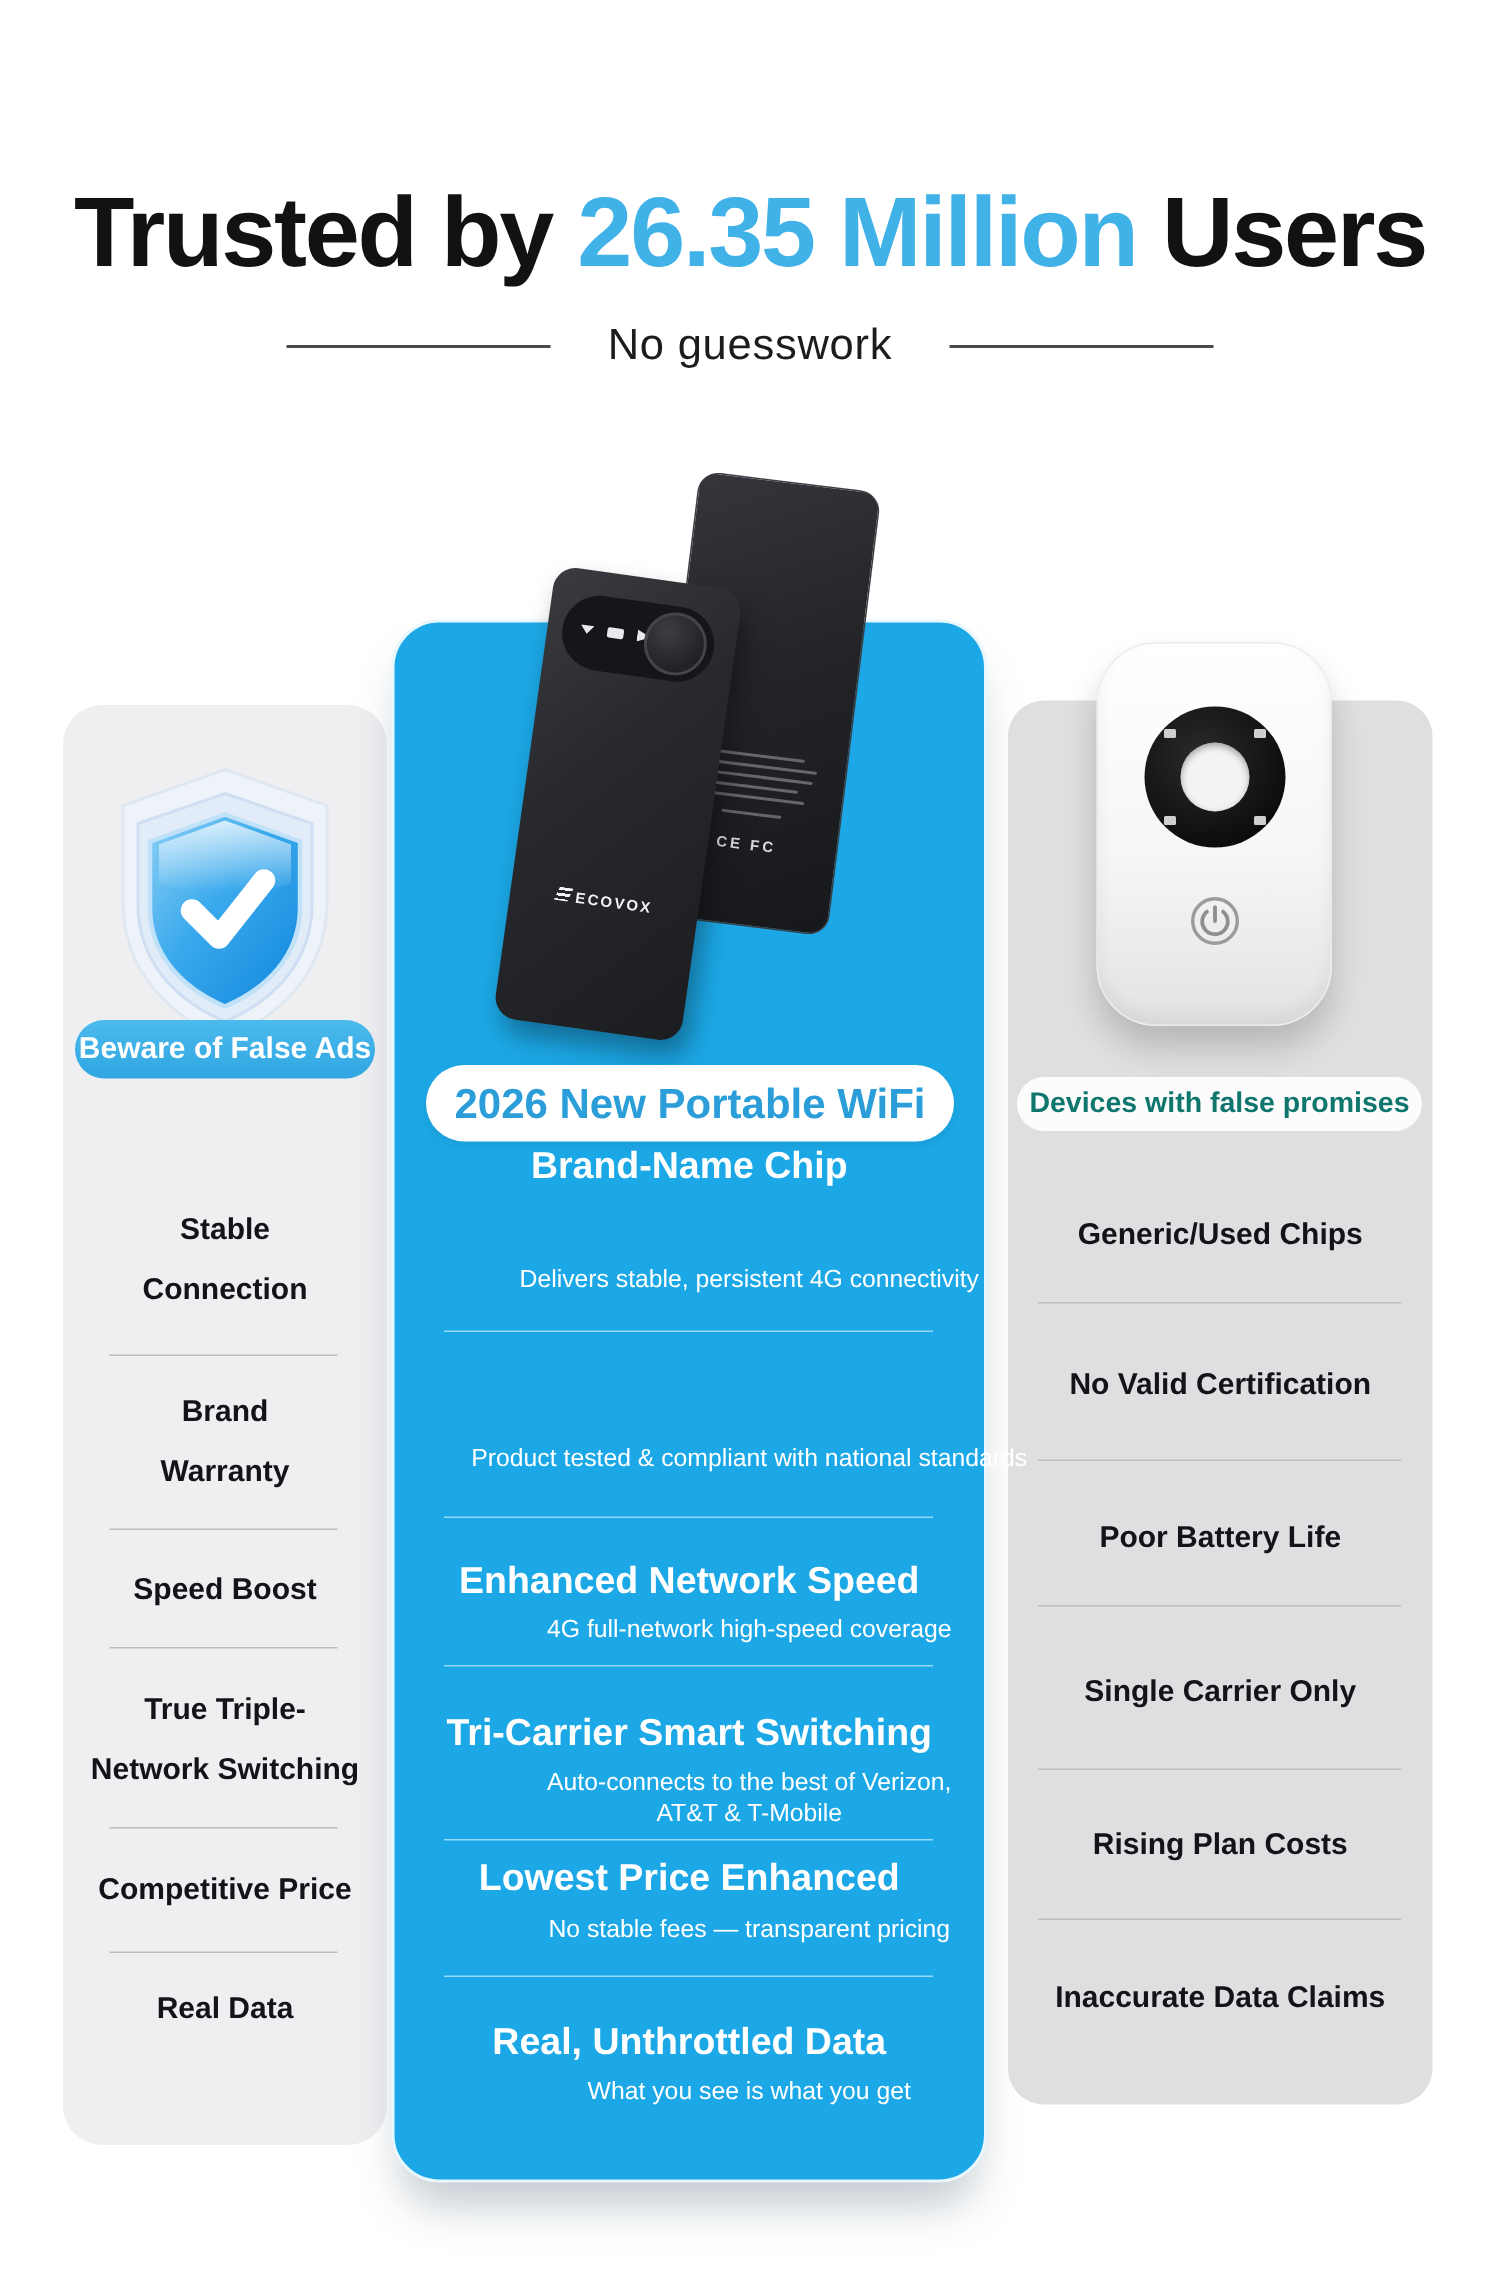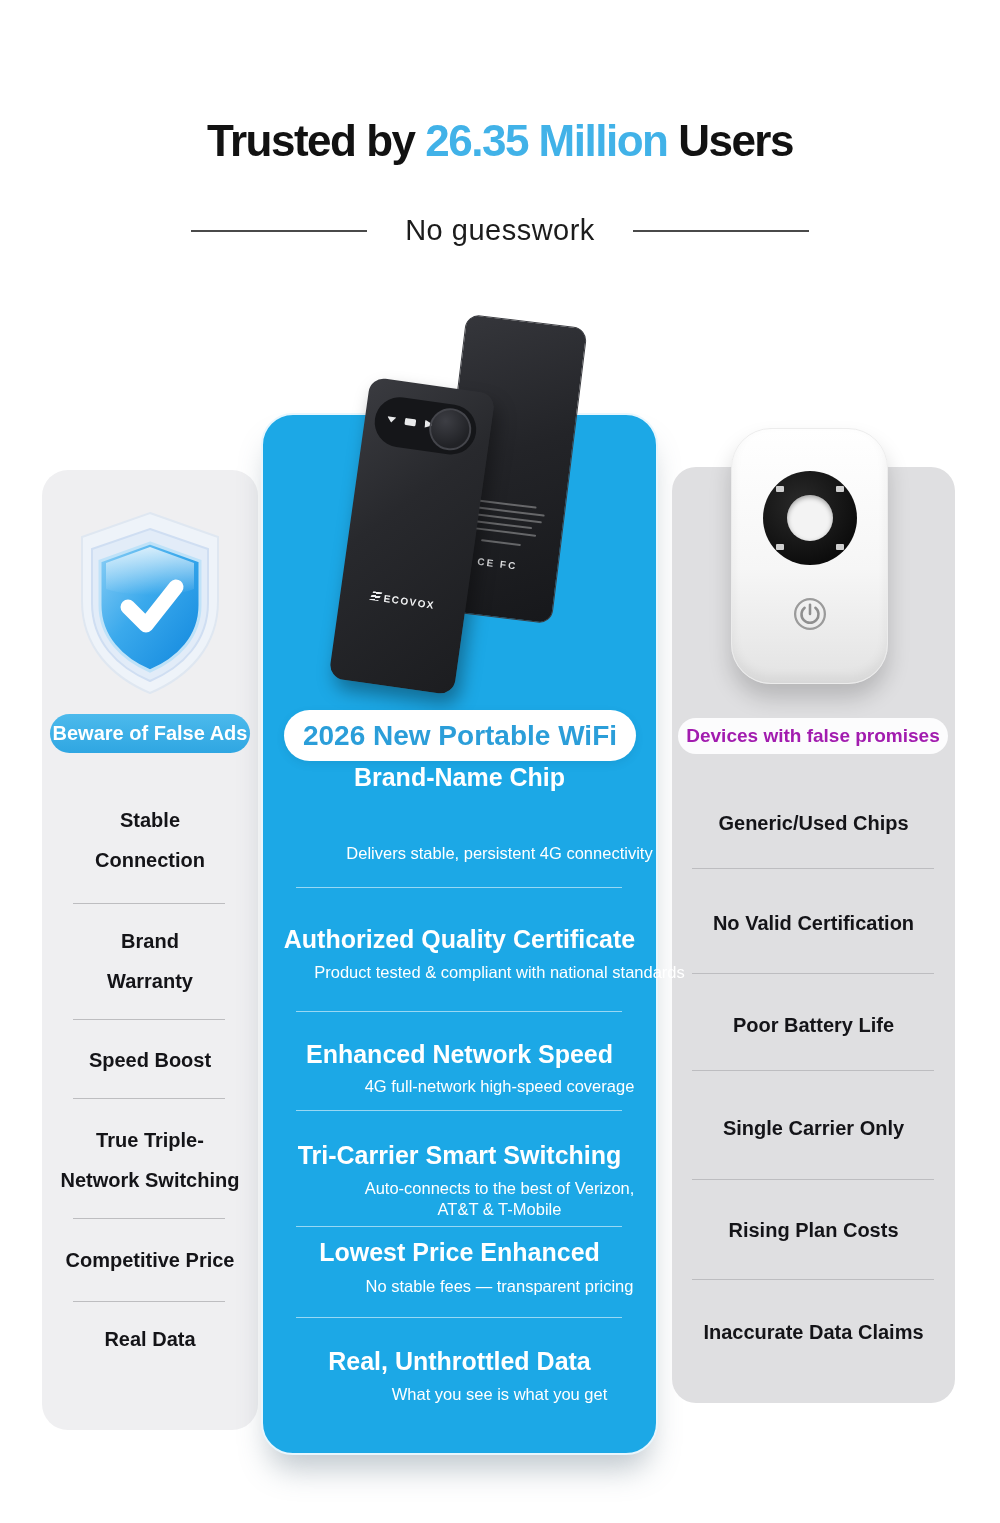--- a/index.html
+++ b/index.html
@@ -2,45 +2,45 @@
 <html><head>
 <meta charset="utf-8">
 <style>
   * { margin:0; padding:0; box-sizing:border-box; }
   html,body { background:#ffffff; }
   body { font-family:"Liberation Sans","DejaVu Sans",sans-serif; }
   .page { position:relative; width:1000px; height:1523px; background:#ffffff; overflow:hidden; margin:0 auto; }
 
   
   .title { position:absolute; top:116px; left:0; width:1000px; text-align:center;
-           font-size:44px; font-weight:800; letter-spacing:-1.5px; color:#121212; white-space:nowrap; }
+           font-size:66px; font-weight:800; letter-spacing:-1.5px; color:#121212; white-space:nowrap; }
   .title .hl { color:#41b2e8; }
   .subtitle-row { position:absolute; top:214px; left:0; width:1000px; display:flex;
                   align-items:center; justify-content:center; gap:38px; }
   .subtitle-row .rule { width:176px; height:2px; background:#4a4a4a; }
   .subtitle { font-size:29px; font-weight:500; color:#1c1c1c; letter-spacing:0.5px; }
 
   
   .card { position:absolute; }
   .card-left  { left:42px;  top:470px; width:216px; height:960px; background:#efeff1; border-radius:26px; }
   .card-right { left:672px; top:467px; width:283px; height:936px; background:#dfdfe1; border-radius:24px; }
   .card-center{ left:261px; top:413px; width:397px; height:1042px; background:#1ca8e6;
                 border-radius:32px; border:2px solid #e8f6fd;
                 box-shadow:0 22px 30px -8px rgba(90,110,125,0.38); }
 
   
   .badge { position:absolute; display:flex; align-items:center; justify-content:center; white-space:nowrap; }
-  .badge-left { left:50px; top:714px; width:200px; height:39px; border-radius:20px;
+  .badge-left { left:50px; top:680px; width:200px; height:39px; border-radius:20px;
                 background:linear-gradient(180deg,#4cbaec,#2fa6e2); color:#ffffff;
                 font-size:20px; font-weight:700; }
   .badge-center { left:284px; top:710px; width:352px; height:51px; border-radius:26px;
                   background:#ffffff; color:#2b9ed9; font-size:28px; font-weight:700;
                   box-shadow:0 3px 8px rgba(0,60,90,0.10); }
   .badge-right { left:678px; top:718px; width:270px; height:36px; border-radius:18px;
-                 background:#fcfcfd; color:#a21caf; font-size:19px; font-weight:600; }
+                 background:#fcfcfd; color:#0f766e; font-size:19px; font-weight:600; }
 
   
   .gray-item { position:absolute; text-align:center; font-weight:600; color:#141418;
                font-size:20px; line-height:40px; white-space:pre-line; }
   .gray-item.l { left:52px;  width:196px; }
   .gray-item.r { left:682px; width:263px; }
   .gray-div { position:absolute; height:1px; background:#bdbdc0; }
   .gray-div.l { left:73px;  width:152px; }
   .gray-div.r { left:692px; width:242px; }
 
@@ -204,21 +204,20 @@
   <div class="gray-item r" style="top:1108px">Single Carrier Only</div>
   <div class="gray-div r" style="top:1179px"></div>
   <div class="gray-item r" style="top:1210px">Rising Plan Costs</div>
   <div class="gray-div r" style="top:1279px"></div>
   <div class="gray-item r" style="top:1312px">Inaccurate Data Claims</div>
 
   <div class="feat-title" style="top:763px">Brand-Name Chip</div>
   <div class="feat-desc" style="top:843px">Delivers stable, persistent 4G connectivity</div>
   <div class="blue-div" style="top:887px"></div>
 
-  <div class="feat-title" style="top:925px">Authorized Quality Certificate</div>
   <div class="feat-desc" style="top:962px">Product tested &amp; compliant with national standards</div>
   <div class="blue-div" style="top:1011px"></div>
 
   <div class="feat-title" style="top:1040px">Enhanced Network Speed</div>
   <div class="feat-desc" style="top:1076px">4G full-network high-speed coverage</div>
   <div class="blue-div" style="top:1110px"></div>
 
   <div class="feat-title" style="top:1141px">Tri-Carrier Smart Switching</div>
   <div class="feat-desc" style="top:1178px">Auto-connects to the best of Verizon,
 AT&amp;T &amp; T-Mobile</div>

